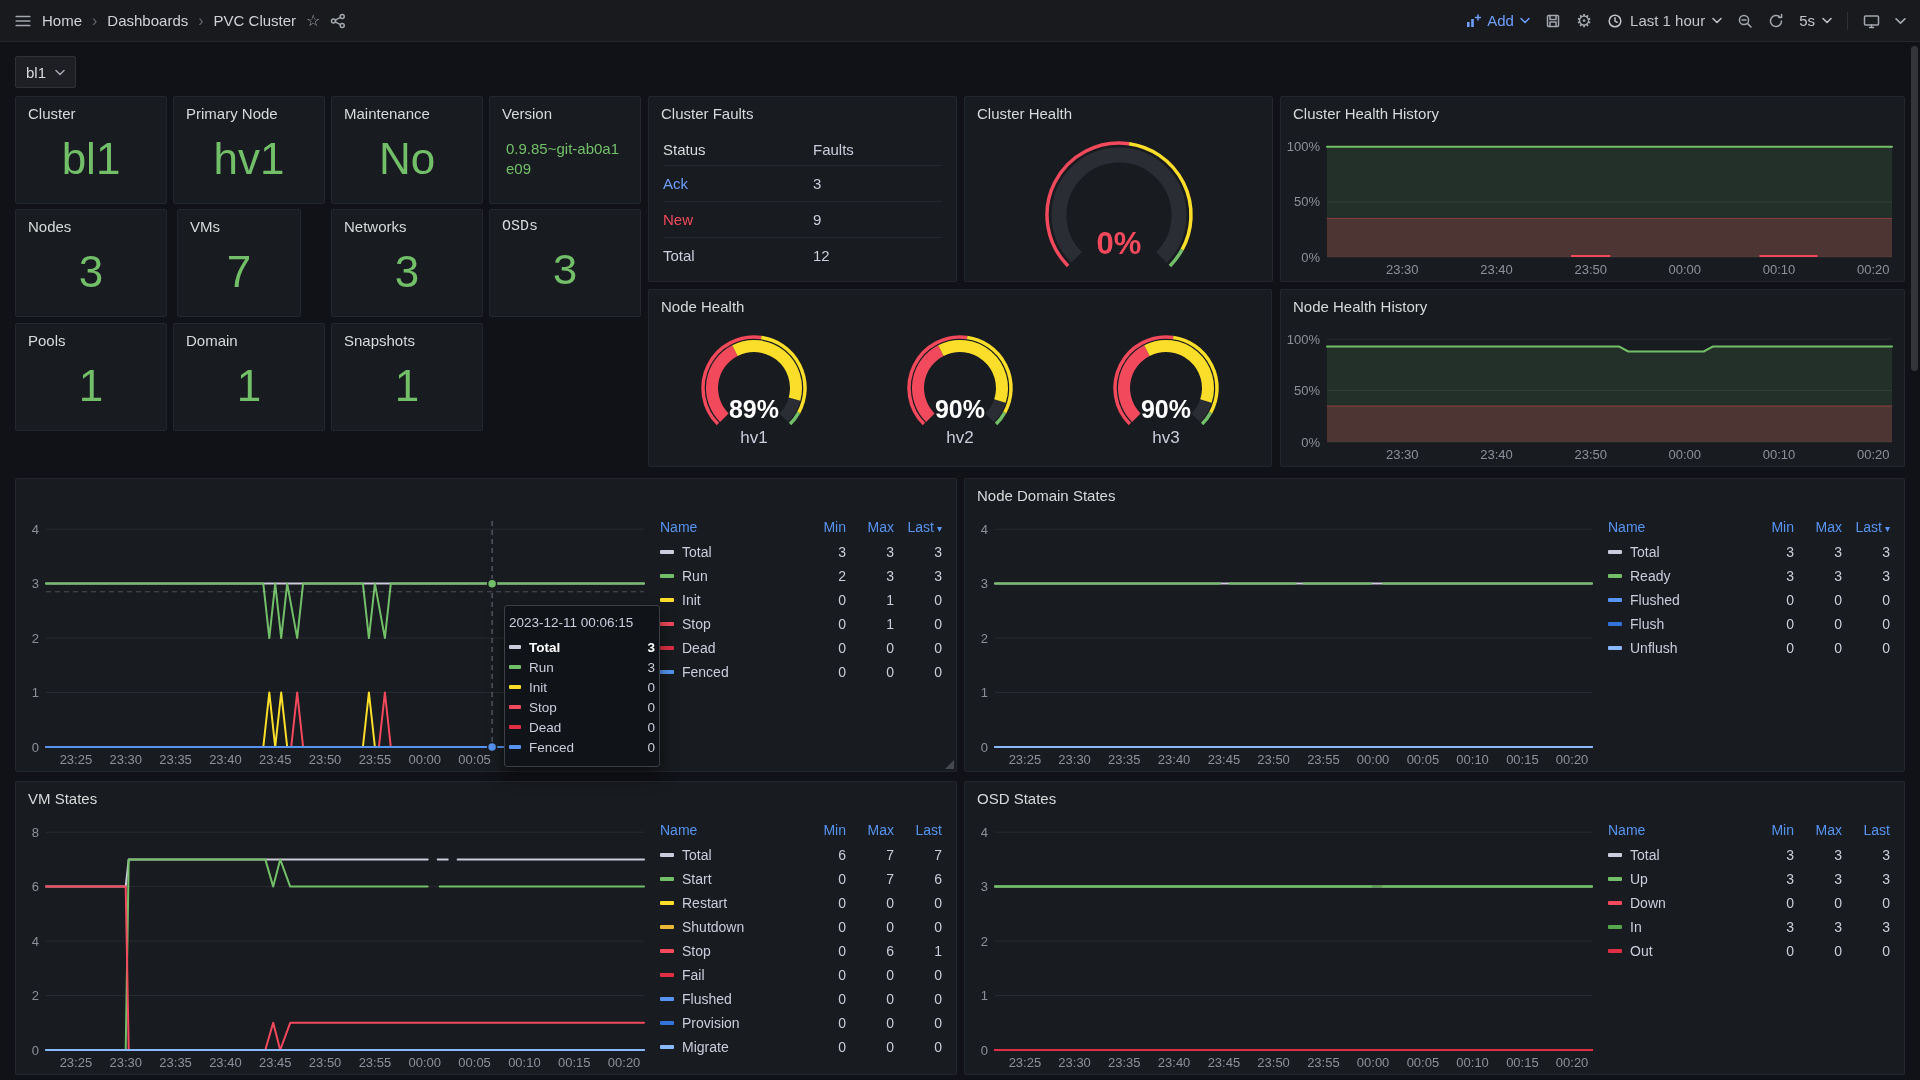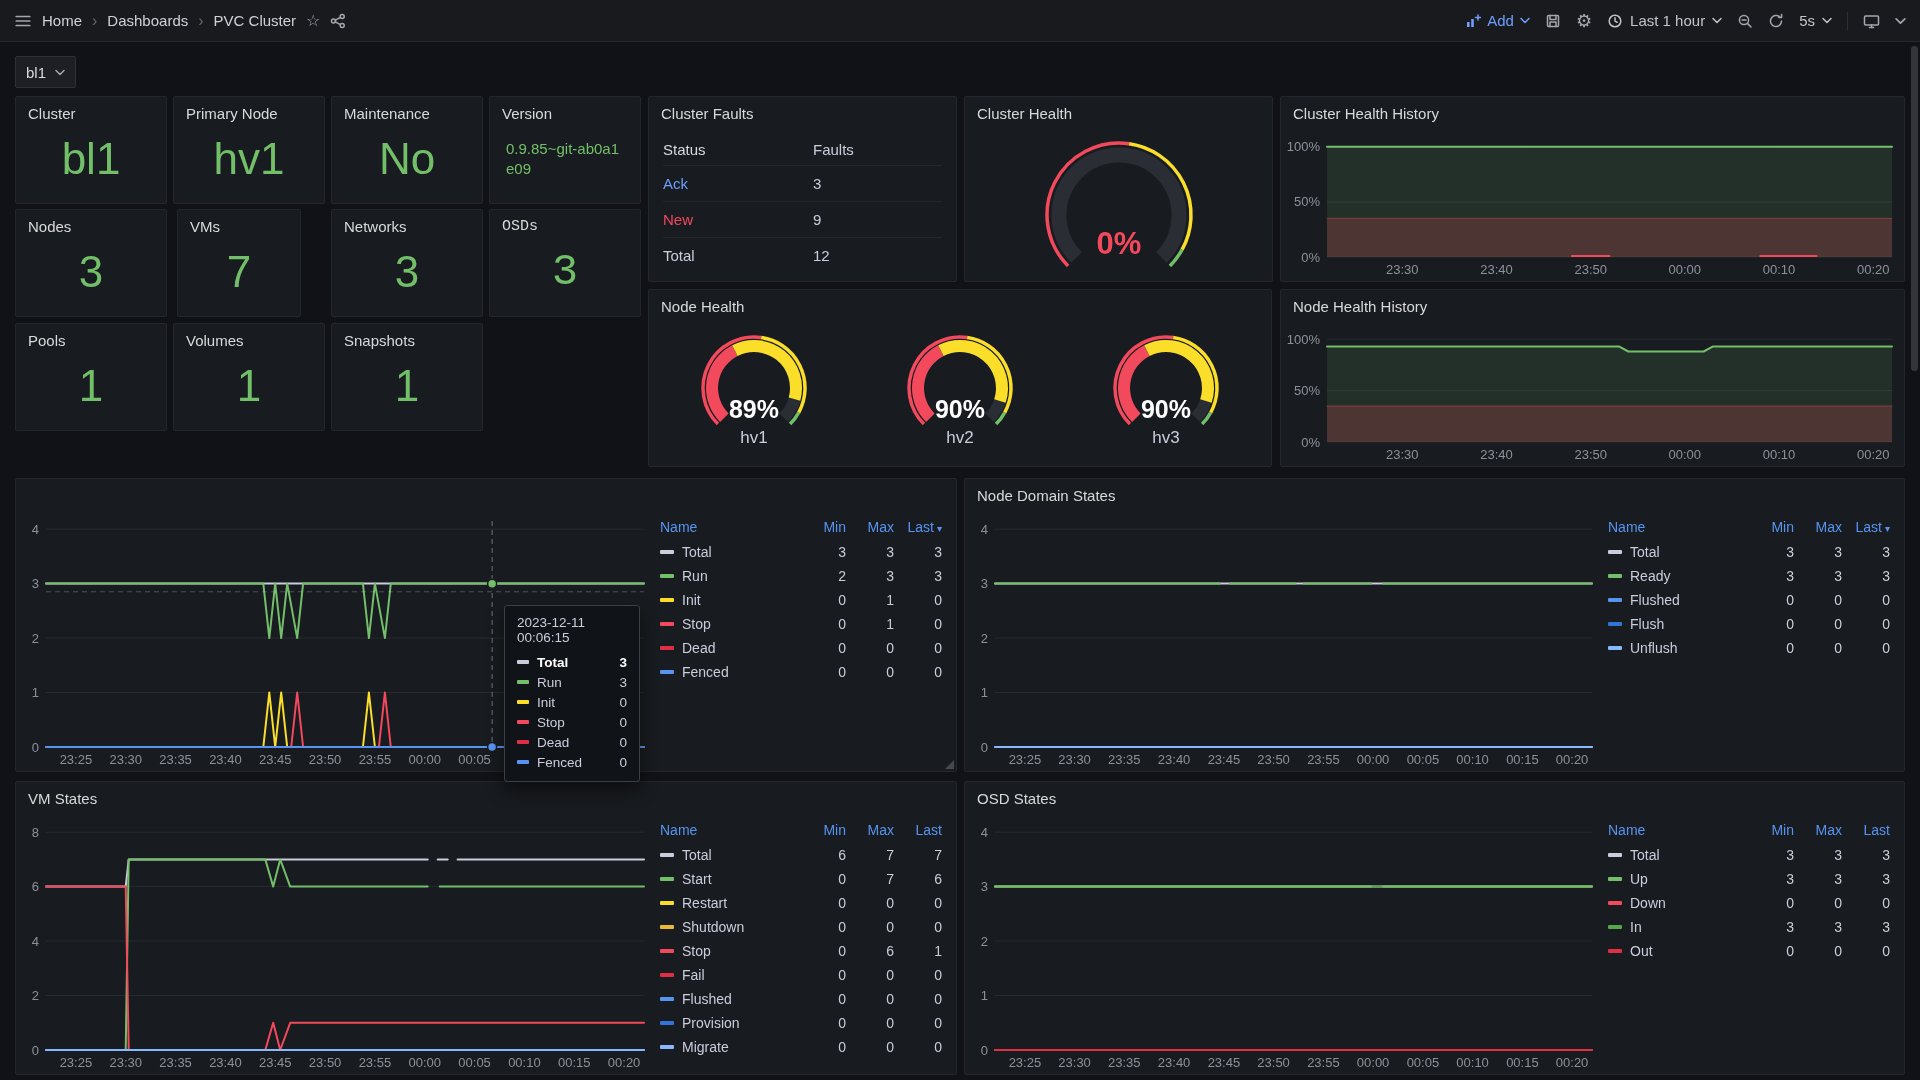--- a/index.html
+++ b/index.html
@@ -51,21 +51,21 @@
 .chart{flex:1;position:relative}
 .legend{flex:0 0 300px;padding:8px 14px 0 4px;font-size:14px}
 .lg-head{display:flex;color:#5794f2;margin-bottom:5px;align-items:center}
 .lg-row{display:flex;align-items:center;height:24px;color:#ccccdc;cursor:pointer}
 .lg-name{flex:1;display:flex;align-items:center;gap:8px}
 .lg-swatch{width:14px;height:4px;border-radius:1px;flex:0 0 14px}
 .lg-num{flex:0 0 48px;text-align:right}
 .lg-caret{font-size:10px;margin-left:3px}
 
 
-.tooltip{position:absolute;left:488px;top:126px;width:136px;background:#101318;border:1px solid #3c3f46;border-radius:3px;padding:9px 12px;font-size:13.5px;z-index:5;box-shadow:0 8px 16px rgba(0,0,0,.5)}
+.tooltip{position:absolute;left:488px;top:126px;width:156px;background:#101318;border:1px solid #3c3f46;border-radius:3px;padding:9px 4px;font-size:13.5px;z-index:5;box-shadow:0 8px 16px rgba(0,0,0,.5)}
 .tt-time{color:#ccccdc;margin-bottom:7px}
 .tt-row{display:flex;align-items:center;gap:8px;height:20px}
 .tt-swatch{width:12px;height:4px;border-radius:1px;flex:0 0 12px}
 .tt-name{flex:1;color:#ccccdc}
 .tt-val{color:#ccccdc}
 .tt-row.bold .tt-name,.tt-row.bold .tt-val{color:#fff;font-weight:700}
 
 .resize-handle{position:absolute;right:2px;bottom:2px;width:0;height:0;border-left:9px solid transparent;border-bottom:9px solid #45484f;cursor:nwse-resize}
 .scrollbar{position:absolute;right:2px;top:46px;width:7px;height:325px;background:rgba(255,255,255,0.15);border-radius:4px;cursor:pointer;z-index:30}
 </style>
@@ -233,21 +233,21 @@
       <div class="panel" style="left: 15px; top: 281px; width: 152px; height: 108px;">
         <div class="panel-header">
           <span class="panel-title">Pools</span>
         </div>
         <div class="stat-body">
           <span class="stat-value">1</span>
         </div>
       </div>
       <div class="panel" style="left: 173px; top: 281px; width: 152px; height: 108px;">
         <div class="panel-header">
-          <span class="panel-title">Volumes</span>
+          <span class="panel-title">Domain</span>
         </div>
         <div class="stat-body">
           <span class="stat-value">1</span>
         </div>
       </div>
       <div class="panel" style="left: 331px; top: 281px; width: 152px; height: 108px;">
         <div class="panel-header">
           <span class="panel-title">Snapshots</span>
         </div>
         <div class="stat-body">

